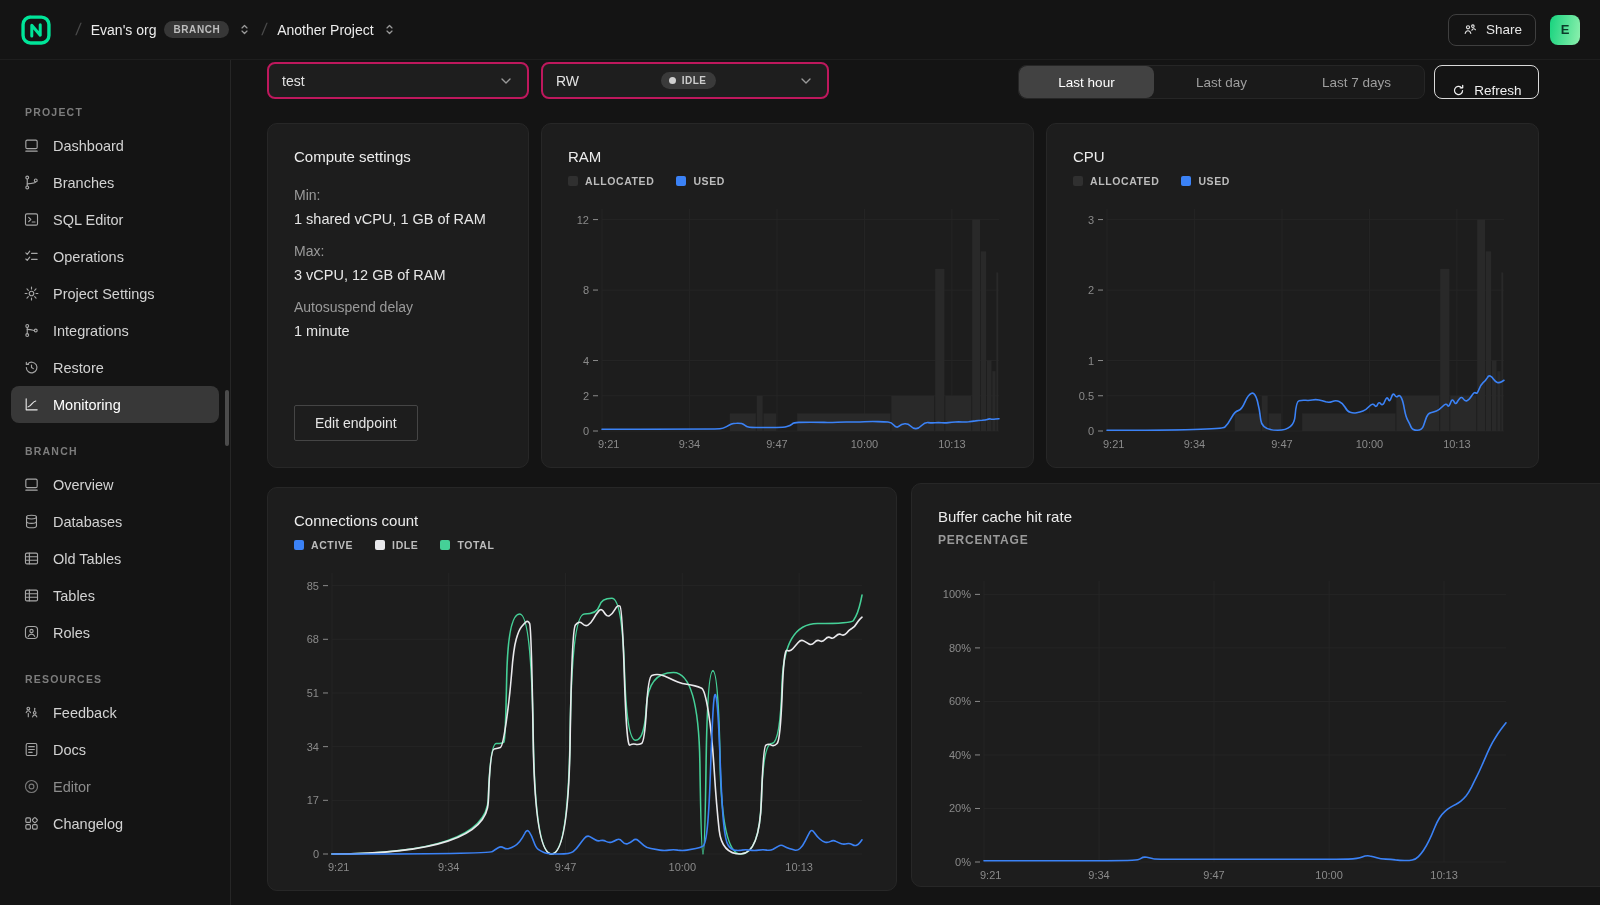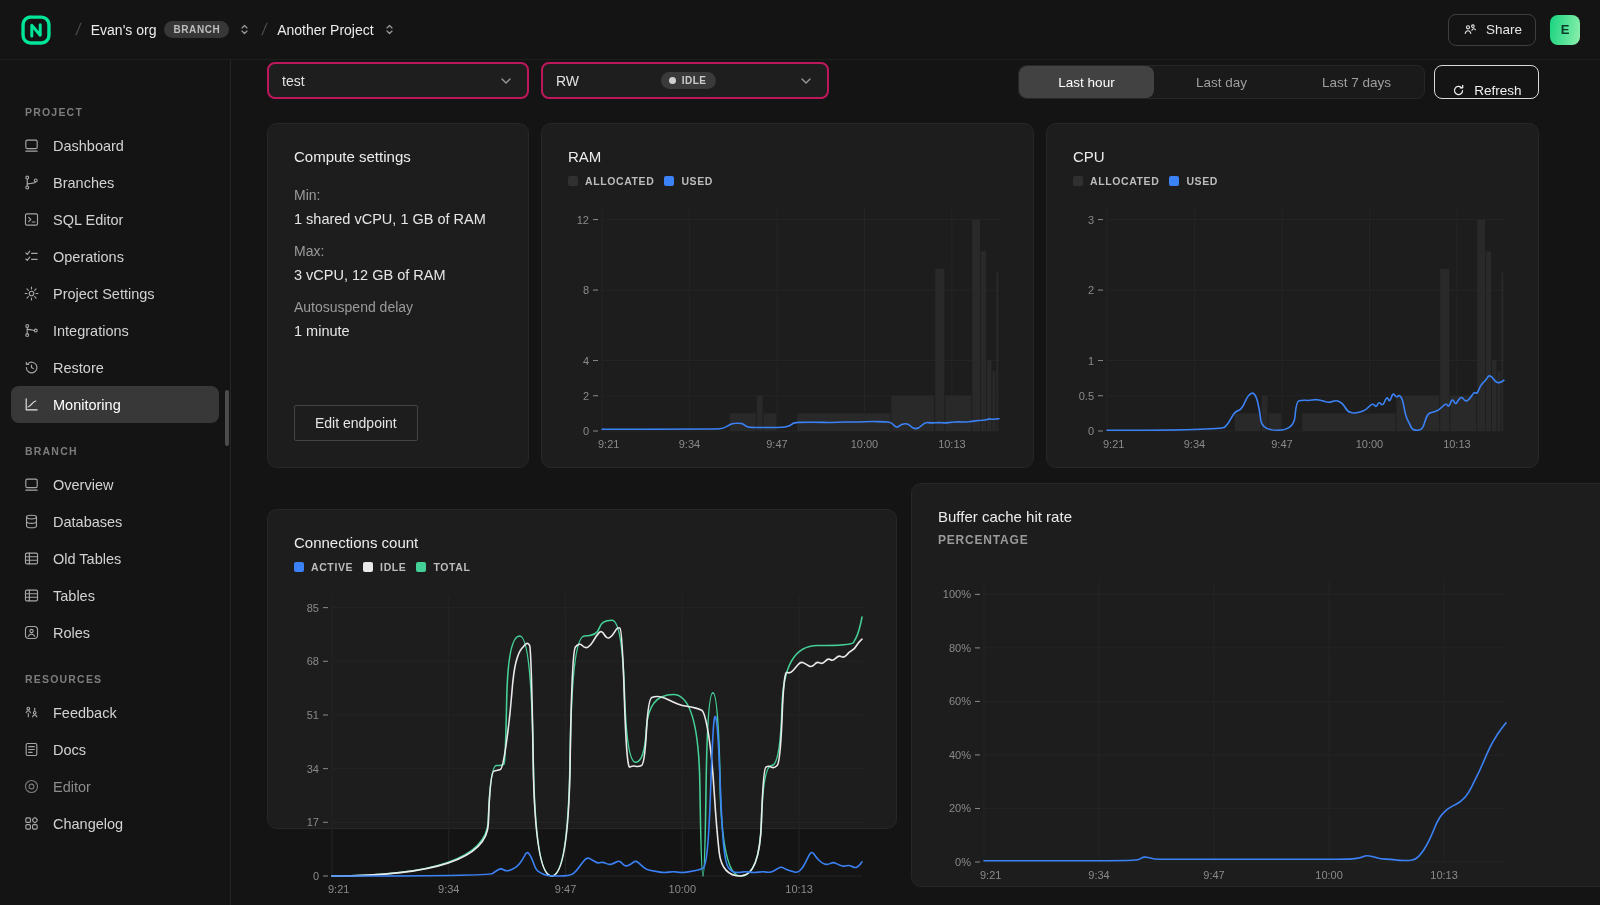--- a/index.html
+++ b/index.html
@@ -40,31 +40,31 @@
   .dot{width:7px;height:7px;border-radius:50%;background:#d0d0d0}
   .tabs{position:absolute;left:1018px;top:65px;width:407px;height:34px;display:flex;background:#1a1a1a;border:1px solid #262626;border-radius:8px}
   .tab{flex:1;display:flex;align-items:center;justify-content:center;font-size:13.5px;color:#9f9f9f;cursor:pointer;border-radius:8px}
   .tab.selected{background:#424242;color:#fff}
   .refresh-btn{position:absolute;left:1434px;top:65px;width:105px;height:34px;display:flex;align-items:flex-end;justify-content:center;gap:8px;background:transparent;border:1px solid #d9d9d9;border-radius:8px;color:#f0f0f0;font-size:13.5px;cursor:pointer;font-family:inherit}
   .refresh-btn .ic{display:flex}
 
   
   .card{position:absolute;background:#1d1d1d;border:1px solid #272727;border-radius:10px;padding:24px 26px 14px;display:flex;flex-direction:column}
   .card-title{font-size:15px;color:#ececec;margin-bottom:8px}
-  .legend{display:flex;gap:10px;align-items:center;height:16px;margin-bottom:10px}
+  .legend{display:flex;gap:22px;align-items:center;height:16px;margin-bottom:10px}
   .lg-item{display:flex;align-items:center;gap:7px}
   .lg-swatch{width:10px;height:10px;border-radius:2px}
   .lg-label{font-size:10.5px;letter-spacing:.6px;color:#bcbcbc;font-weight:700}
   .subtitle{font-size:12px;letter-spacing:.8px;color:#9a9a9a;font-weight:700;height:16px;margin-bottom:22px}
   .chart-host{flex:1;min-height:0}
 
   .card.compute{left:267px;top:123px;width:262px;height:345px}
   .card.ram{left:541px;top:123px;width:493px;height:345px}
   .card.cpu{left:1046px;top:123px;width:493px;height:345px}
-  .card.conn{left:267px;top:509px;width:630px;height:320px}
+  .card.conn{left:267px;top:487px;width:630px;height:404px}
   .card.buffer{left:911px;top:483px;width:706px;height:404px}
 
   .cmp-label{color:#9a9a9a;font-size:14px;margin-top:16px}
   .cmp-value{color:#e6e6e6;font-size:14.5px;margin-top:8px}
   .cmp-title{font-size:15px;color:#ececec;margin-bottom:6px}
   .edit-btn{margin-top:auto;margin-bottom:12px;align-self:flex-start;background:transparent;border:1px solid #454545;border-radius:2px;color:#e4e4e4;font-size:14px;padding:9px 20px;cursor:pointer;font-family:inherit}
 </style>
 </head>
 <body>
 

